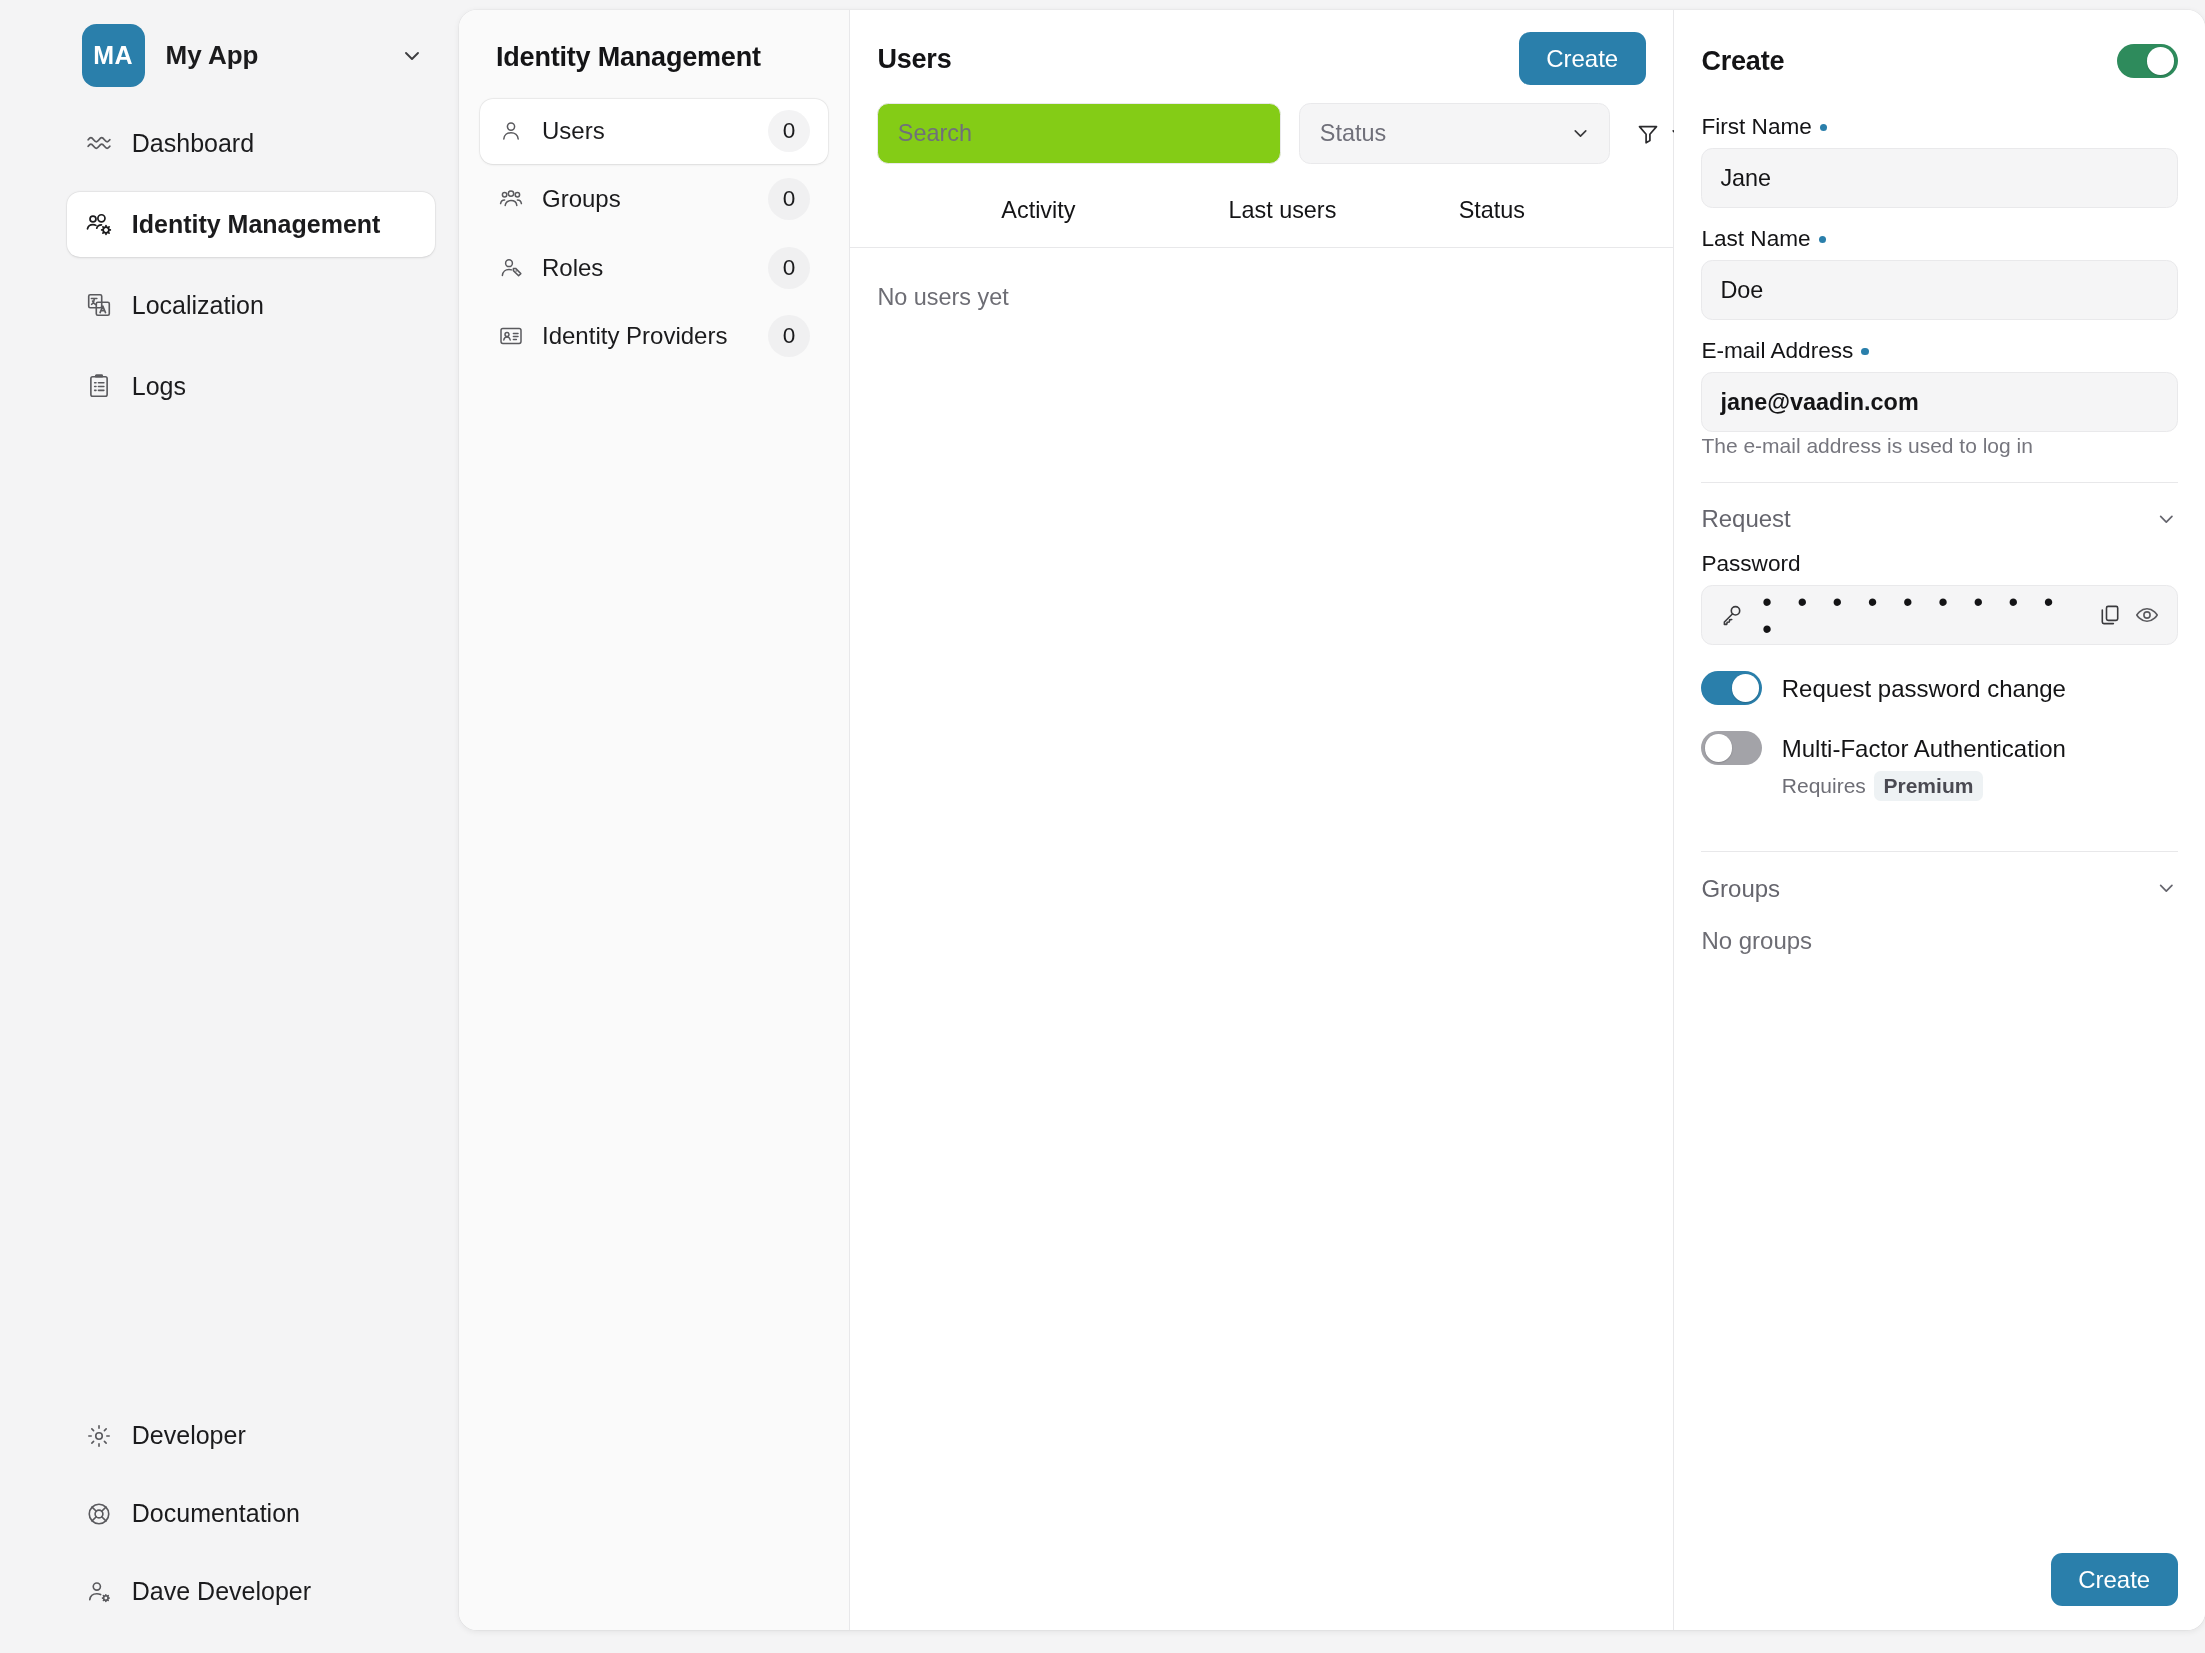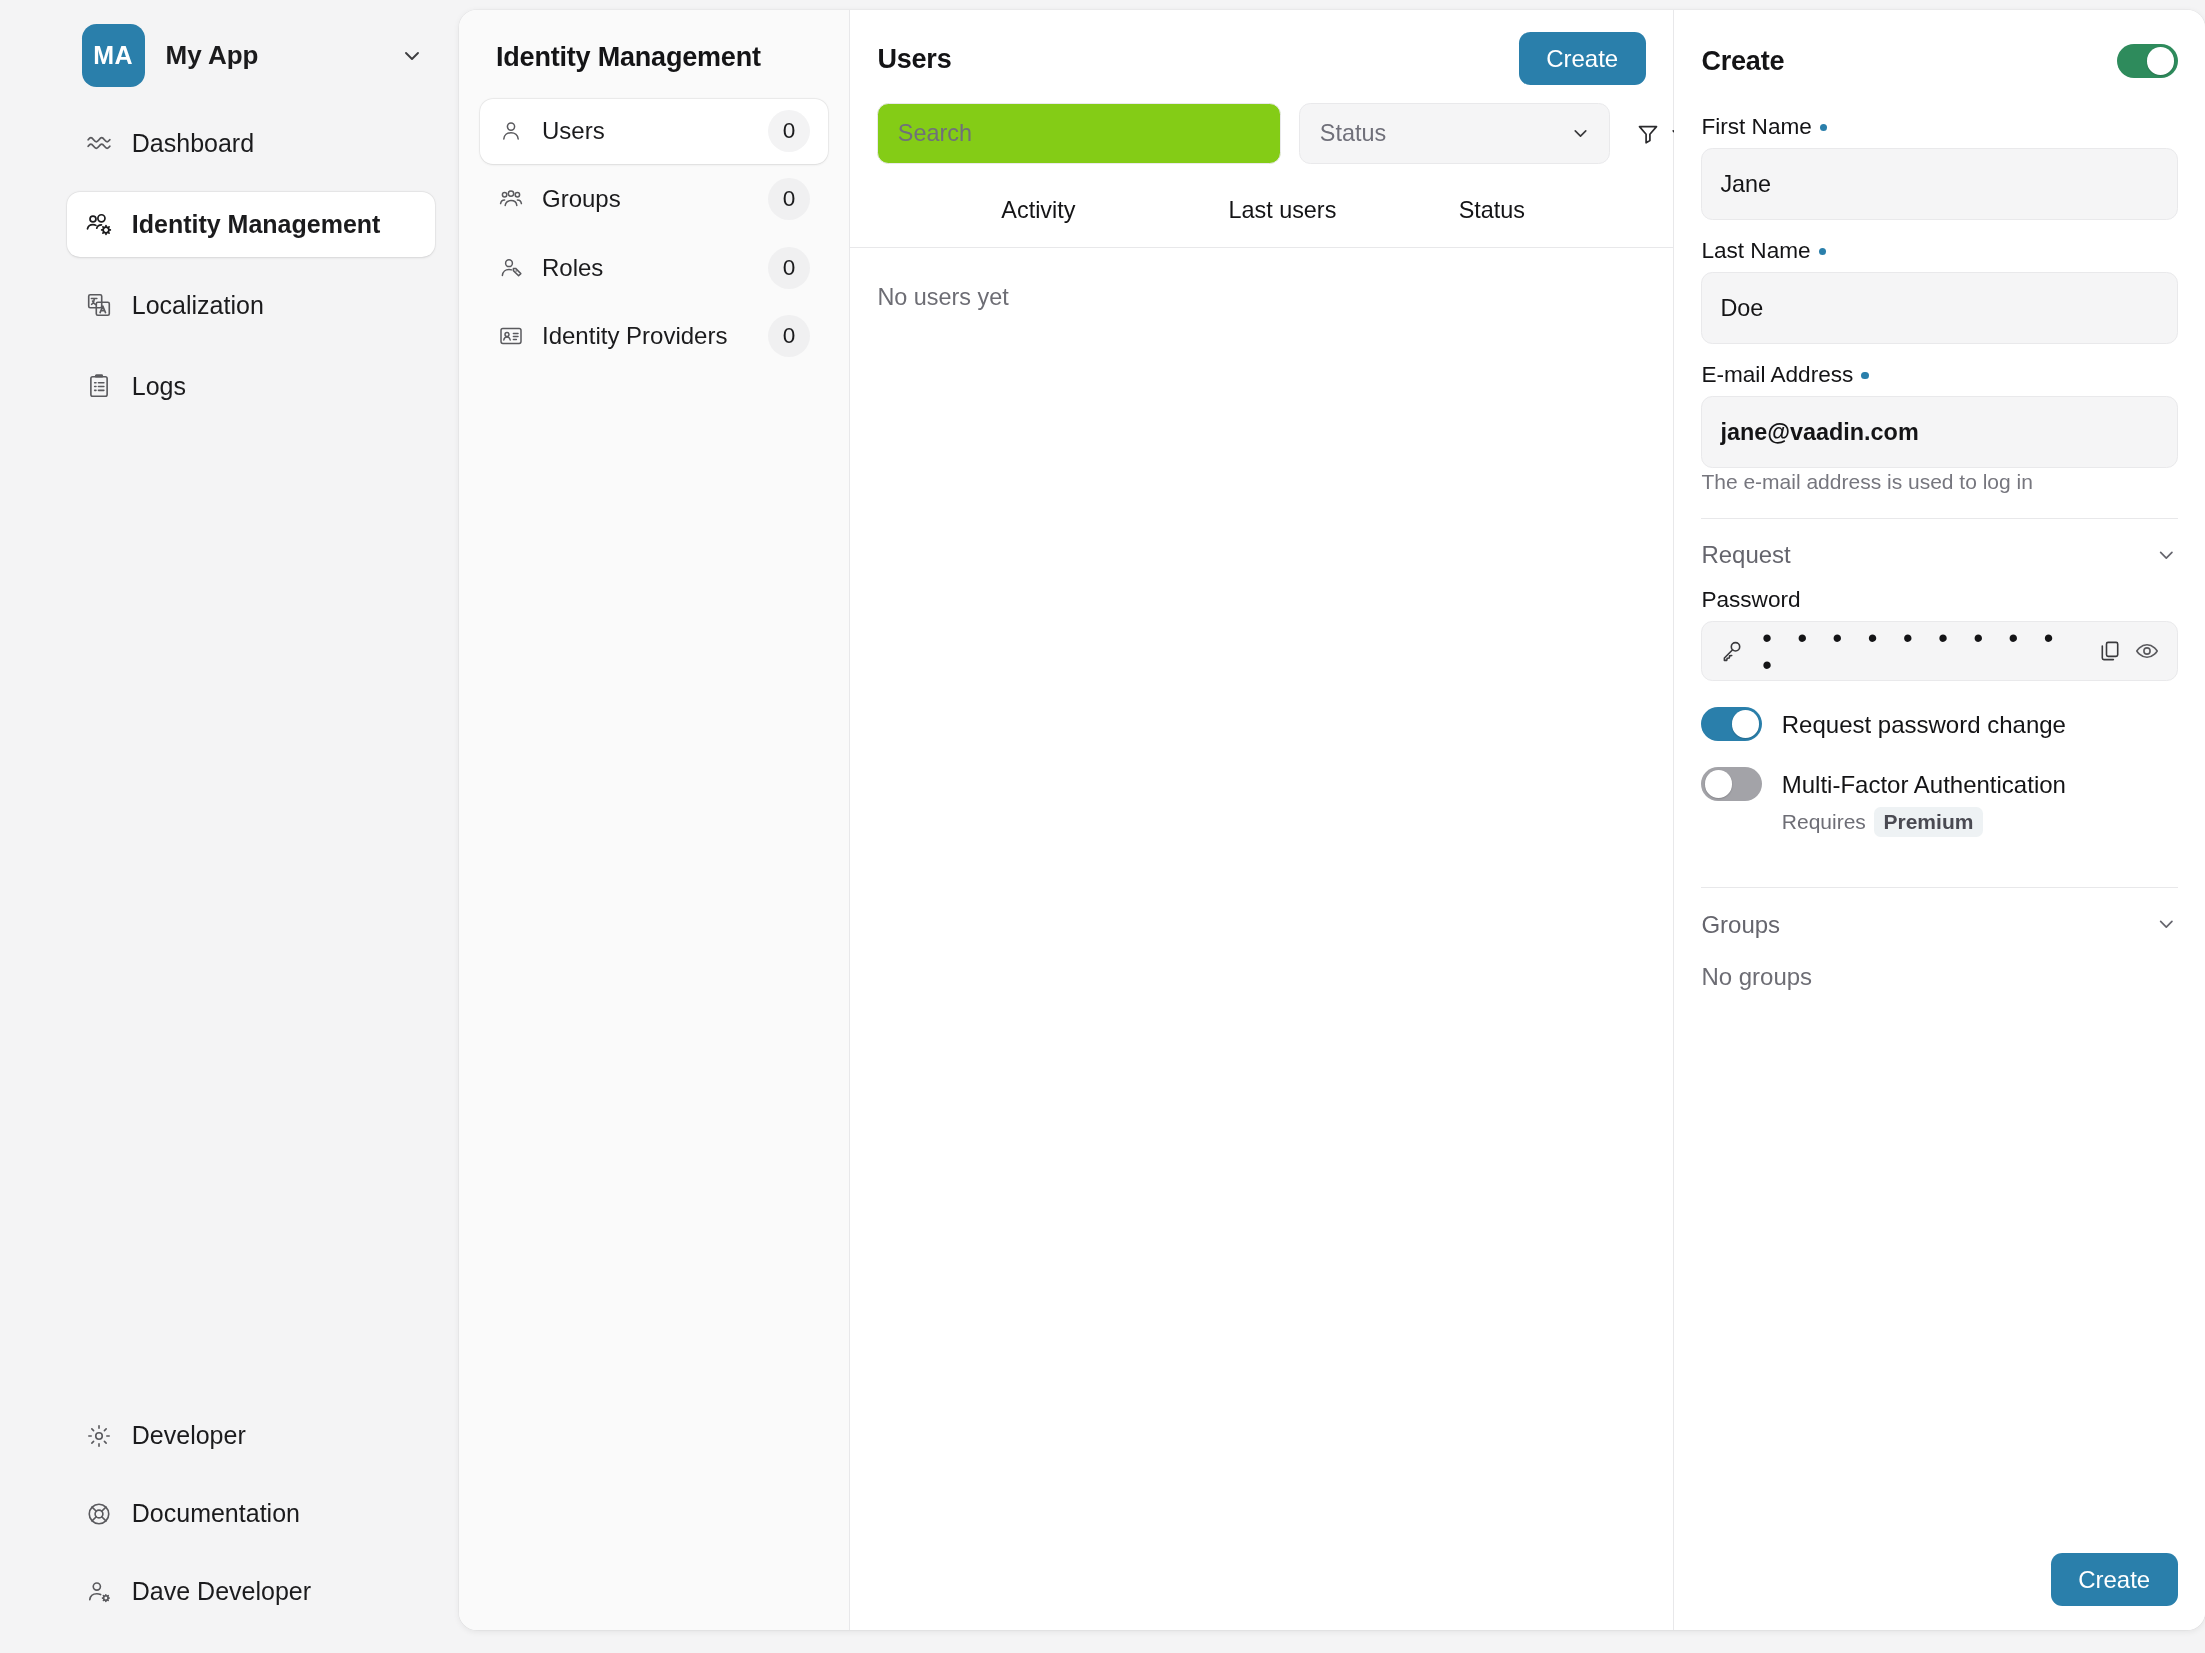--- a/index.html
+++ b/index.html
@@ -157,21 +157,21 @@
   .toggle.on-green .knob { right: 3.2px; }
   .toggle.on-blue { background: #2A7FAB; }
   .toggle.on-blue .knob { right: 3.2px; }
   .toggle.off { background: #A3A3A8; }
   .toggle.off .knob { left: 3.2px; }
 
   .form { margin-top: 24px; }
   .f-label { font-size: 22.6px; color: #141416; display: flex; align-items: center; gap: 8px; margin-bottom: 8px; }
   .req-dot { width: 7.3px; height: 7.3px; border-radius: 50%; background: #2A7FAB; display:inline-block; }
   .f-input {
-    width: 100%; height: 72px;
+    width: 100%; height: 60px;
     background: #F5F5F6; border: 0.8px solid #E9E9EB; border-radius: 11.3px;
     padding: 0 18px; font-size: 23.4px; font-family: inherit; color: #141416;
     outline: none; margin-bottom: 18px;
   }
   .f-help { font-size: 21px; color: #76767E; margin-top: -9.7px; margin-bottom: 3.2px; }
 
   .divider { height:0.8px; background:#E8E8EA; margin: 24px 0 0 0; }
 
   .section-head {
     display:flex; align-items:center; justify-content:space-between;

